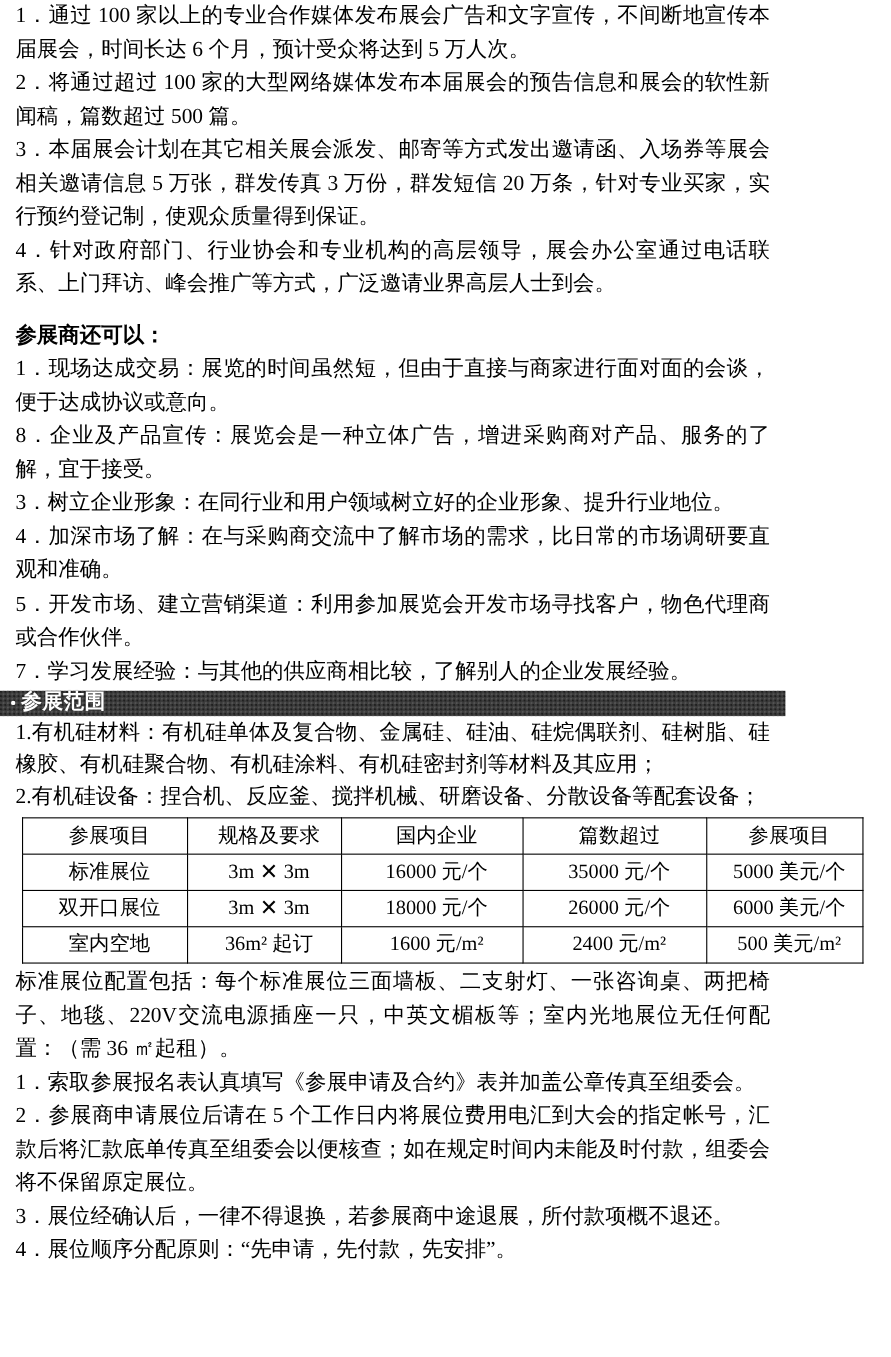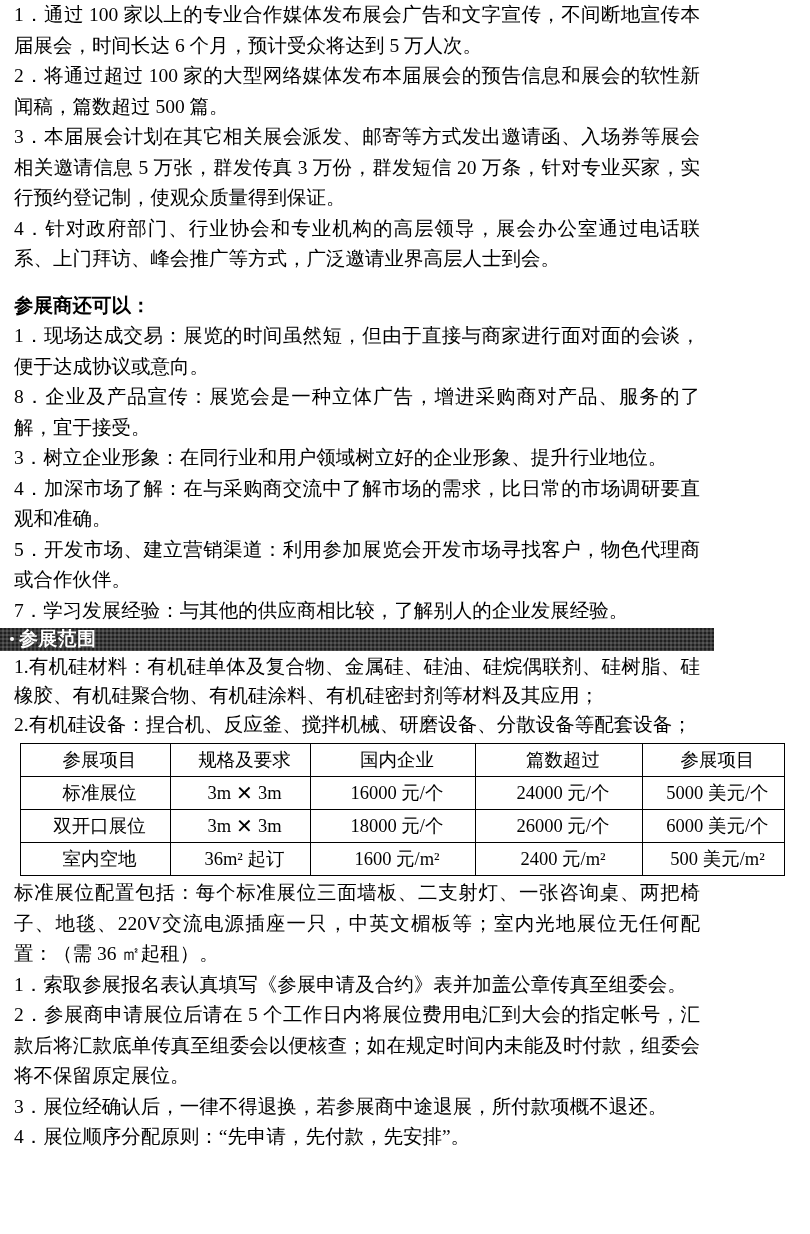--- a/index.html
+++ b/index.html
@@ -154,21 +154,21 @@
           <td>篇数超过</td>
           <td>参展项目</td>
         </tr>
 
         <tr>
           <td>标准展位</td>
           <td>
             <span>3m</span><span class="xmark">✕</span><span>3m</span>
           </td>
           <td>16000 元/个</td>
-          <td>24000 元/个</td>
+          <td>35000 元/个</td>
           <td>5000 美元/个</td>
         </tr>
 
         <tr>
           <td>双开口展位</td>
           <td>
             <span>3m</span><span class="xmark">✕</span><span>3m</span>
           </td>
           <td>18000 元/个</td>
           <td>26000 元/个</td>

